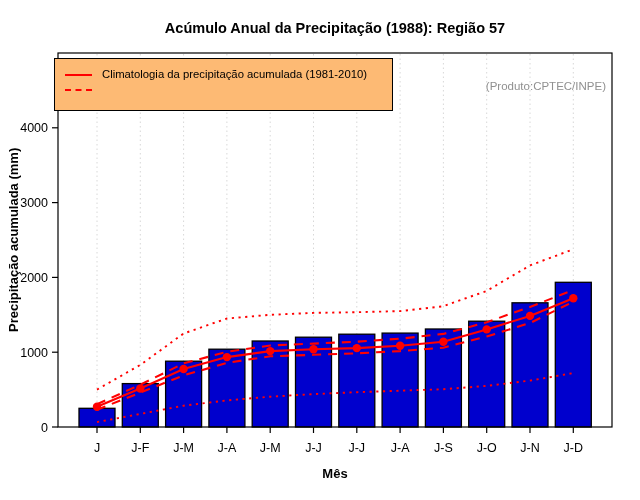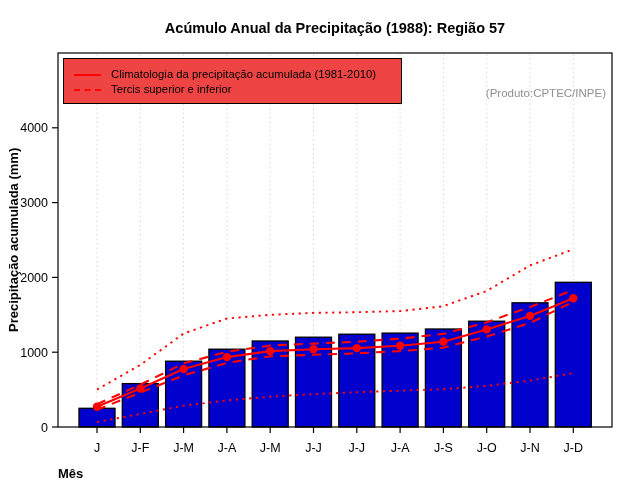--- a/index.html
+++ b/index.html
@@ -6,41 +6,41 @@
   #canvas{
     position:relative;width:640px;height:500px;background:#ffffff;
     font-family:Liberation Sans, sans-serif;overflow:hidden;
   }
   #chart-title{
     position:absolute;left:0;top:20px;width:670px;text-align:center;
     font-size:14.5px;font-weight:bold;color:#000;
   }
   #plot-svg{position:absolute;left:0;top:0;}
   #legend{
-    position:absolute;left:63px;top:58px;width:339px;height:46px;
-    border:1px solid #000;background:#ef4444;box-sizing:border-box;
+    position:absolute;left:54px;top:58px;width:339px;height:53px;
+    border:1px solid #000;background:#fdba74;box-sizing:border-box;
     padding:8px 8px 0 10px;
   }
   .legend-row{display:flex;align-items:center;height:15px;}
   .legend-sample{width:27px;margin-right:10px;border-top-color:#FF0000;border-top-width:2px;height:0;}
   .legend-sample.solid{border-top-style:solid;}
   .legend-sample.dashed{border-top-style:dashed;}
   .legend-sample.dotted{border-top-style:dotted;border-top-width:3px;}
   .legend-label{font-size:11.3px;color:#000;white-space:nowrap;line-height:15px;}
   #product-credit{
-    position:absolute;right:34px;top:87px;font-size:11.5px;color:#909090;
+    position:absolute;right:34px;top:80px;font-size:11.5px;color:#909090;
   }
   #y-axis-label{
     position:absolute;left:4px;top:53px;height:374px;width:18px;
     writing-mode:vertical-rl;transform:rotate(180deg);
     display:flex;align-items:center;justify-content:center;
     font-size:13px;font-weight:bold;color:#000;white-space:nowrap;
   }
   #x-axis-label{
-    position:absolute;left:58px;top:466px;width:554px;
+    position:absolute;left:58px;top:466px;width:554px;text-align:center;
     font-size:13px;font-weight:bold;color:#000;
   }
 </style>
 </head>
 <body>
 
 <div id="canvas">
 
   <div id="chart-title">Acúmulo Anual da Precipitação (1988): Região 57</div>
 
@@ -123,21 +123,20 @@
       <text x="48" y="132.3" text-anchor="end" font-size="12.5" fill="#000000">4000</text>
     </svg>
 
   <div id="legend">
     <div class="legend-row">
       <div class="legend-sample solid"></div>
       <div class="legend-label">Climatologia da precipitação acumulada (1981-2010)</div>
     </div>
     <div class="legend-row">
       <div class="legend-sample dashed"></div>
-      <div class="legend-label">Tercis superior e inferior</div>
     </div>
   </div>
 
   <div id="product-credit">(Produto:CPTEC/INPE)</div>
 
   <div id="y-axis-label">Precipitação acumulada (mm)</div>
 
   <div id="x-axis-label">Mês</div>
 </div>
 

